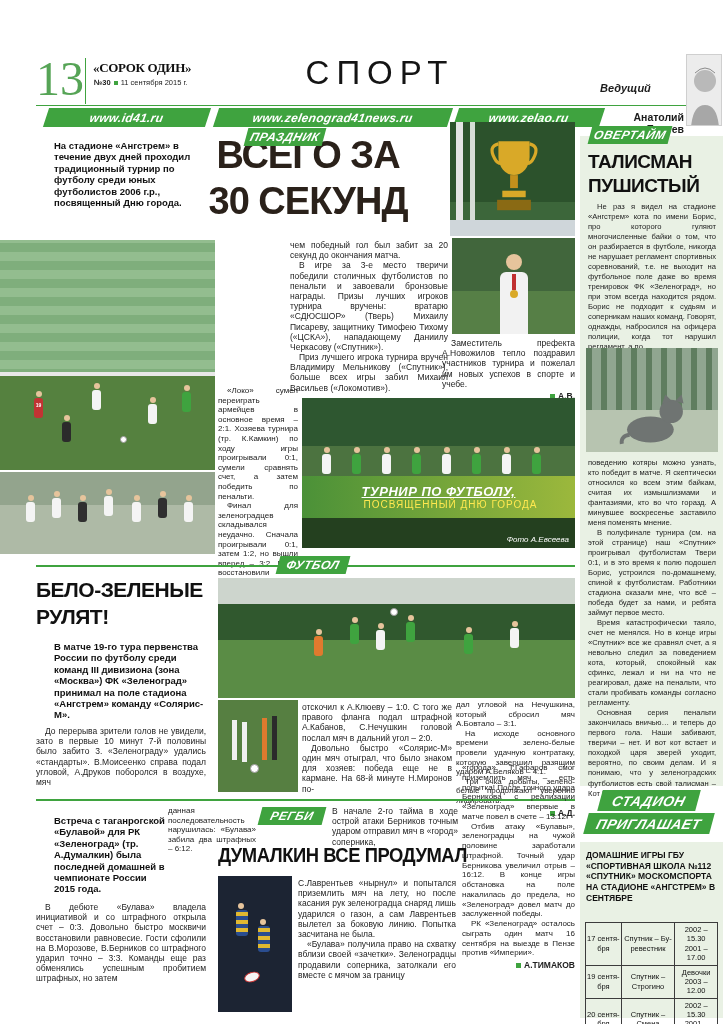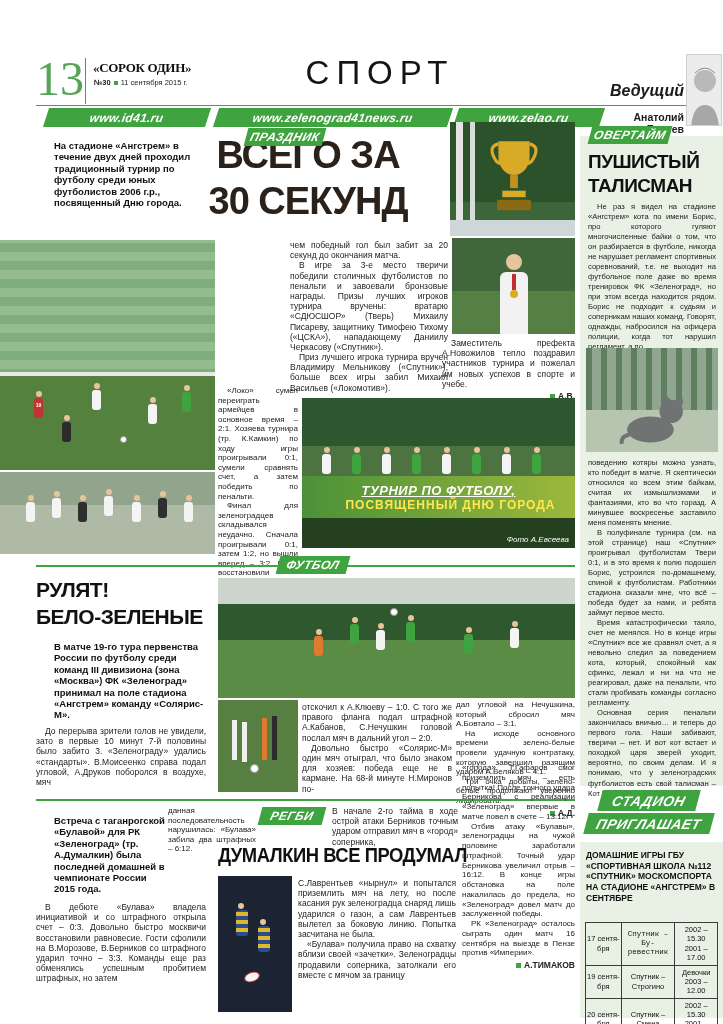--- a/index.html
+++ b/index.html
@@ -50,21 +50,21 @@
 
   <div class="abs" style="left:93px;top:60px;width:140px;font-family:'Liberation Serif','DejaVu Serif',serif;font-weight:bold;font-size:13px;letter-spacing:-0.3px;color:#101010;">«СОРОК ОДИН»</div>
   <div class="abs" style="left:94px;top:78px;display:flex;align-items:center;gap:3px;">
     <span style="font-size:7.5px;font-weight:bold;">№30</span>
     <span style="width:4px;height:4px;background:var(--green);display:inline-block;"></span>
     <span style="font-size:7.5px;">11 сентября 2015 г.</span>
   </div>
 
   <div class="abs" style="left:280px;top:54px;width:200px;text-align:center;font-size:33px;letter-spacing:7px;color:#141414;">СПОРТ</div>
 
-  <div class="abs" style="left:600px;top:82px;width:84px;text-align:right;font-size:16px;font-weight:bold;font-style:italic;">Ведущий</div>
+  <div class="abs" style="left:600px;top:82px;width:84px;font-size:11px;font-weight:bold;font-style:italic;">Ведущий</div>
 
   <div class="abs gline" style="left:36px;top:105px;width:686px;height:1px;"></div>
 
   <div class="abs urlbar" style="left:46px;top:108px;width:162px;">
     <span>www.id41.ru</span>
   </div>
   <div class="abs urlbar" style="left:216px;top:108px;width:234px;">
     <span>www.zelenograd41news.ru</span>
   </div>
   <div class="abs urlbar" style="left:456px;top:108px;width:146px;">
@@ -162,29 +162,29 @@
       <div class="fig" style="background:#3fa33f;left:50px;top:8px;"></div>
       <div class="fig" style="background:#f4f4f4;left:80px;top:8px;"></div>
       <div class="fig" style="background:#3fa33f;left:110px;top:8px;"></div>
       <div class="fig" style="background:#f4f4f4;left:140px;top:8px;"></div>
       <div class="fig" style="background:#3fa33f;left:170px;top:8px;"></div>
       <div class="fig" style="background:#f4f4f4;left:200px;top:8px;"></div>
       <div class="fig" style="background:#3fa33f;left:230px;top:8px;"></div>
     </div>
     <div class="abs" style="left:0;top:78px;width:100%;height:42px;background:linear-gradient(90deg,#4b9138,#9cb83c);display:flex;flex-direction:column;align-items:center;justify-content:center;">
       <div style="color:#fff;font-weight:bold;font-style:italic;font-size:13px;letter-spacing:.5px;text-decoration:underline;">ТУРНИР ПО ФУТБОЛУ,</div>
-      <div style="color:#ffe84f;font-weight:bold;font-size:12px;letter-spacing:1px;margin-left:24px;">ПОСВЯЩЕННЫЙ ДНЮ ГОРОДА</div>
+      <div style="color:#ffe84f;font-weight:normal;font-size:10px;letter-spacing:1px;margin-left:24px;">ПОСВЯЩЕННЫЙ ДНЮ ГОРОДА</div>
     </div>
     <div class="abs" style="right:6px;bottom:4px;color:#fff;font-size:8px;font-style:italic;margin-left:24px;">Фото А.Евсеева</div>
   </div>
 
   <div class="abs" style="left:580px;top:136px;width:143px;height:650px;background:var(--panel);"></div>
   <div class="abs" style="left:588px;top:150px;width:132px;">
+    <div class="h-sec" style="font-size:19px;line-height:24px;">ТАЛИСМАН</div>
     <div class="h-sec" style="font-size:19px;line-height:24px;">ПУШИСТЫЙ</div>
-    <div class="h-sec" style="font-size:19px;line-height:24px;">ТАЛИСМАН</div>
   </div>
   <div class="abs ov-text just" style="left:588px;top:202px;width:128px;">
     <p class="para">Не раз я видел на стадионе «Ангстрем» кота по имени Борис, про которого гуляют многочисленные байки о том, что он разбирается в футболе, никогда не нарушает регламент спортивных соревнований, т.е. не выходит на футбольное поле даже во время тренировок ФК «Зеленоград», но при этом всегда находится рядом. Борис не подходит к судьям и соперникам наших команд. Говорят, однажды, набросился на офицера полиции, когда тот нарушил регламент, а по</p>
   </div>
 
   <div class="photo" style="left:586px;top:348px;width:132px;height:104px;">
     <div class="abs" style="left:0;top:0;width:100%;height:62px;background:repeating-linear-gradient(90deg,#5f7d5f 0 6px,#90a690 6px 15px);"></div>
     <div class="abs" style="left:0;top:62px;width:100%;height:42px;background:#b7c4b0;"></div>
     <svg class="abs" style="left:28px;top:34px;" width="78" height="64" viewBox="0 0 60 48">
       <ellipse cx="28" cy="36" rx="18" ry="10" fill="#6f7472"></ellipse>
@@ -201,22 +201,22 @@
     <p class="para">Время катастрофически таяло, счет не менялся. Но в конце игры «Спутник» все же сравнял счет, а я невольно следил за поведением кота, который, спокойный как сфинкс, лежал и ни на что не реагировал, даже на пенальти, что стали пробивать команды согласно регламенту.</p>
     <p class="para">Основная серия пенальти закончилась вничью… и теперь до первого гола. Наши забивают, тверичи – нет. И вот кот встает и походкой царя зверей уходит, вероятно, по своим делам. И я понимаю, что у зеленоградских футболистов есть свой талисман – Кот Борис.</p>
   </div>
 
   <div class="abs gline" style="left:36px;top:565px;width:539px;height:2px;"></div>
   <div class="abs badge" style="left:278px;top:556px;width:70px;">
     <span>ФУТБОЛ</span>
   </div>
 
   <div class="abs" style="left:36px;top:576px;width:182px;">
+    <div class="h-sec">БЕЛО-ЗЕЛЕНЫЕ</div>
     <div class="h-sec">РУЛЯТ!</div>
-    <div class="h-sec">БЕЛО-ЗЕЛЕНЫЕ</div>
   </div>
   <div class="abs lead-t" style="left:54px;top:634px;width:150px;">В матче 19-го тура первенства России по футболу среди команд III дивизиона (зона «Москва») ФК «Зеленоград» принимал на поле стадиона «Ангстрем» команду «Солярис-М».</div>
   <div class="abs body-t just para" style="left:36px;top:726px;width:170px;">До перерыва зрители голов не увидели, зато в первые 10 минут 7-й половины было забито 3. «Зеленограду» удались «стандарты». В.Моисеенко справа подал угловой, А.Друков поборолся в воздухе, мяч</div>
 
   <div class="photo" style="left:218px;top:578px;width:357px;height:120px;">
     <div class="abs" style="left:0;top:0;width:100%;height:26px;background:#cdd5cd;"></div>
     <div class="abs" style="left:0;top:26px;width:100%;height:36px;background:#30582e;"></div>
     <div class="abs" style="left:0;top:62px;width:100%;height:58px;background:#5a8c45;"></div>
     <div class="fig" style="background:#e07a2e;left:96px;top:58px;"></div>
     <div class="fig" style="background:#3fa33f;left:132px;top:46px;"></div>
@@ -284,21 +284,21 @@
   </div>
 
   <div class="abs" style="left:580px;top:842px;width:143px;height:176px;background:var(--panel);"></div>
   <div class="abs" style="left:586px;top:850px;width:130px;font-size:8.5px;line-height:1.25;font-weight:bold;color:#111;">ДОМАШНИЕ ИГРЫ ГБУ «СПОРТИВНАЯ ШКОЛА №112 «СПУТНИК» МОСКОМСПОРТА НА СТАДИОНЕ «АНГСТРЕМ» В СЕНТЯБРЕ</div>
 
   <table class="sched abs" style="left:585px;top:922px;">
     <tbody>
         <tr>
       <td class="pre" style="width:36px;">17 сентя-
 бря</td>
-      <td class="pre" style="width:54px;font-family:Liberation Mono, monospace;">Спутник – Бу-
+      <td class="pre" style="width:54px;">Спутник – Бу-
 ревестник</td>
       <td class="pre" style="width:43px;">2002 – 15.30
 2001 – 17.00</td>
     </tr>
     <tr>
       <td class="pre">19 сентя-
 бря</td>
       <td class="pre">Спутник –
 Строгино</td>
       <td class="pre">Девочки

